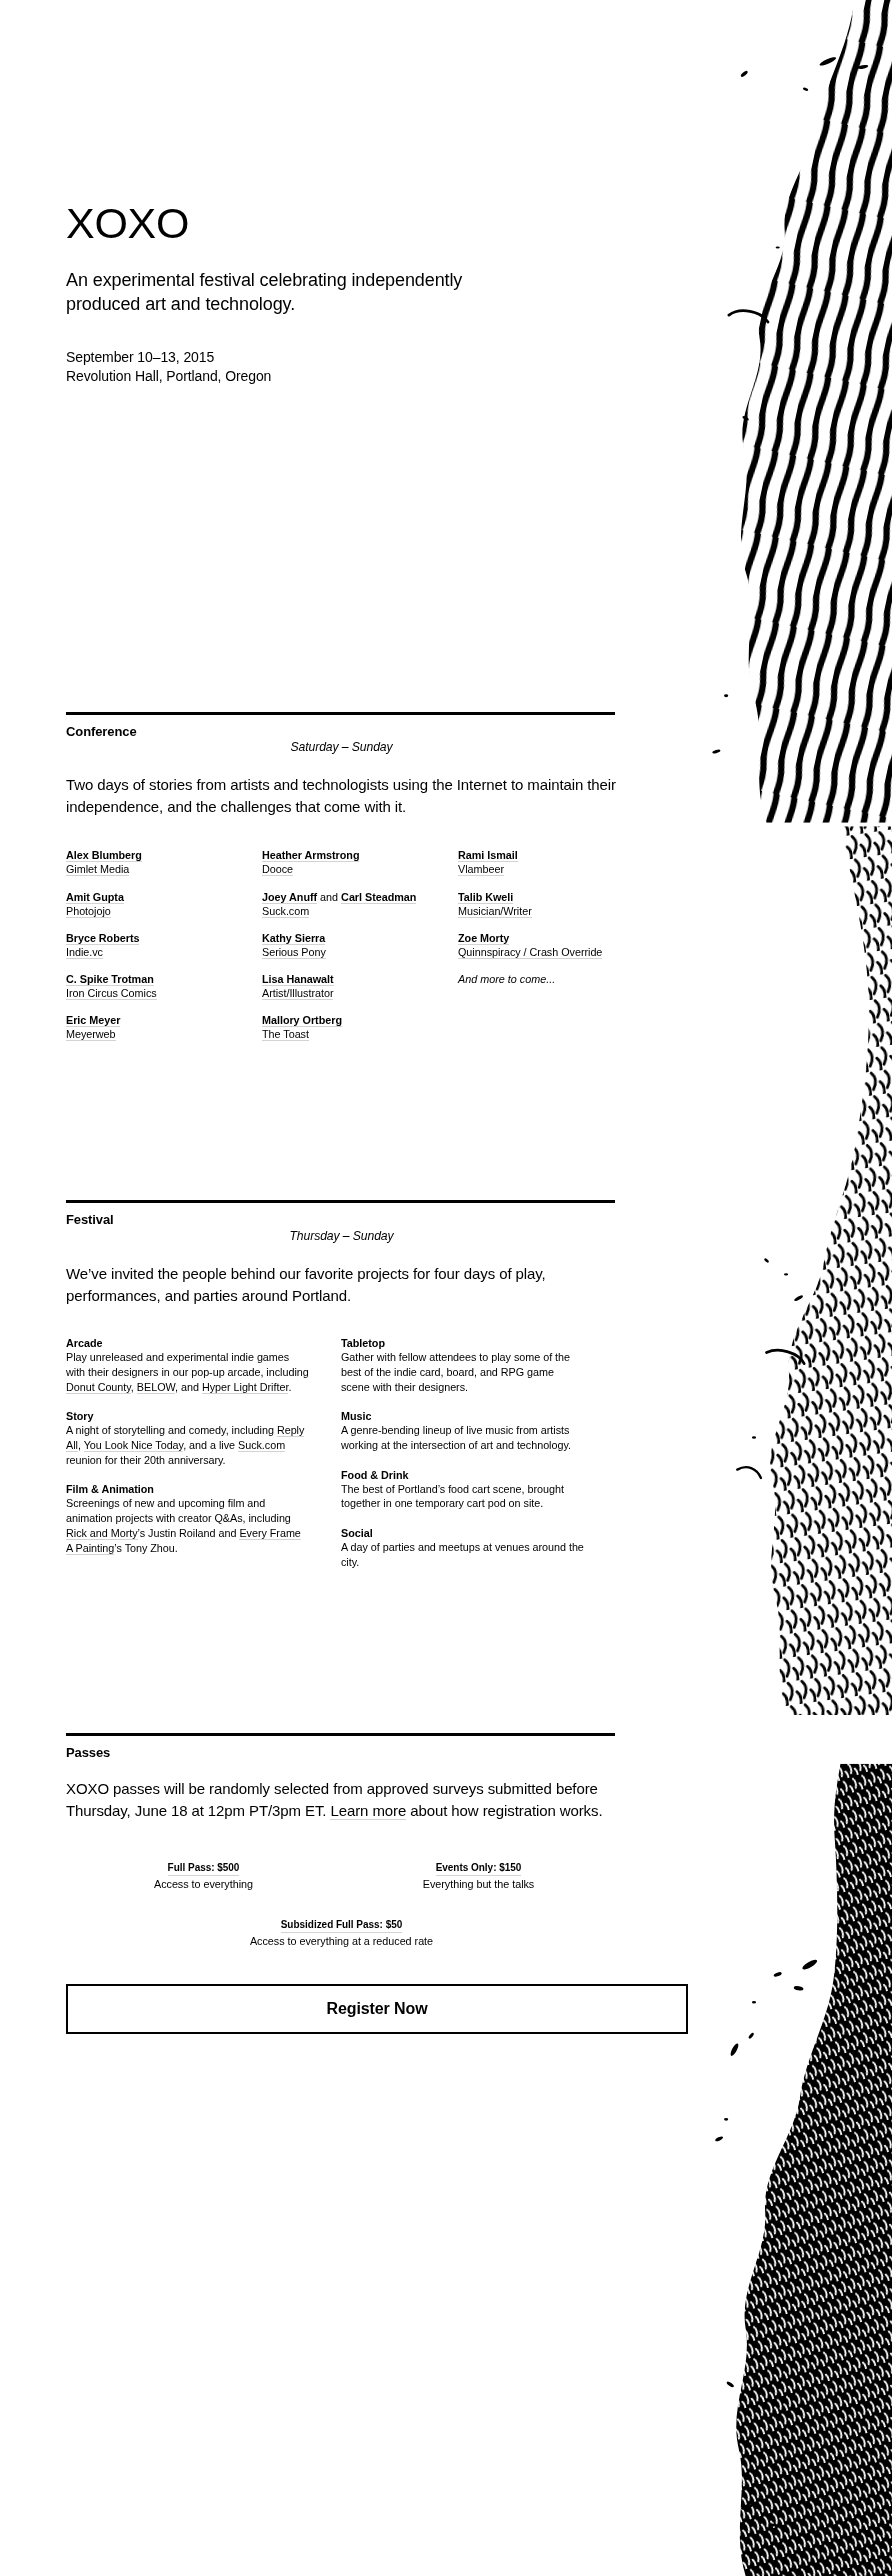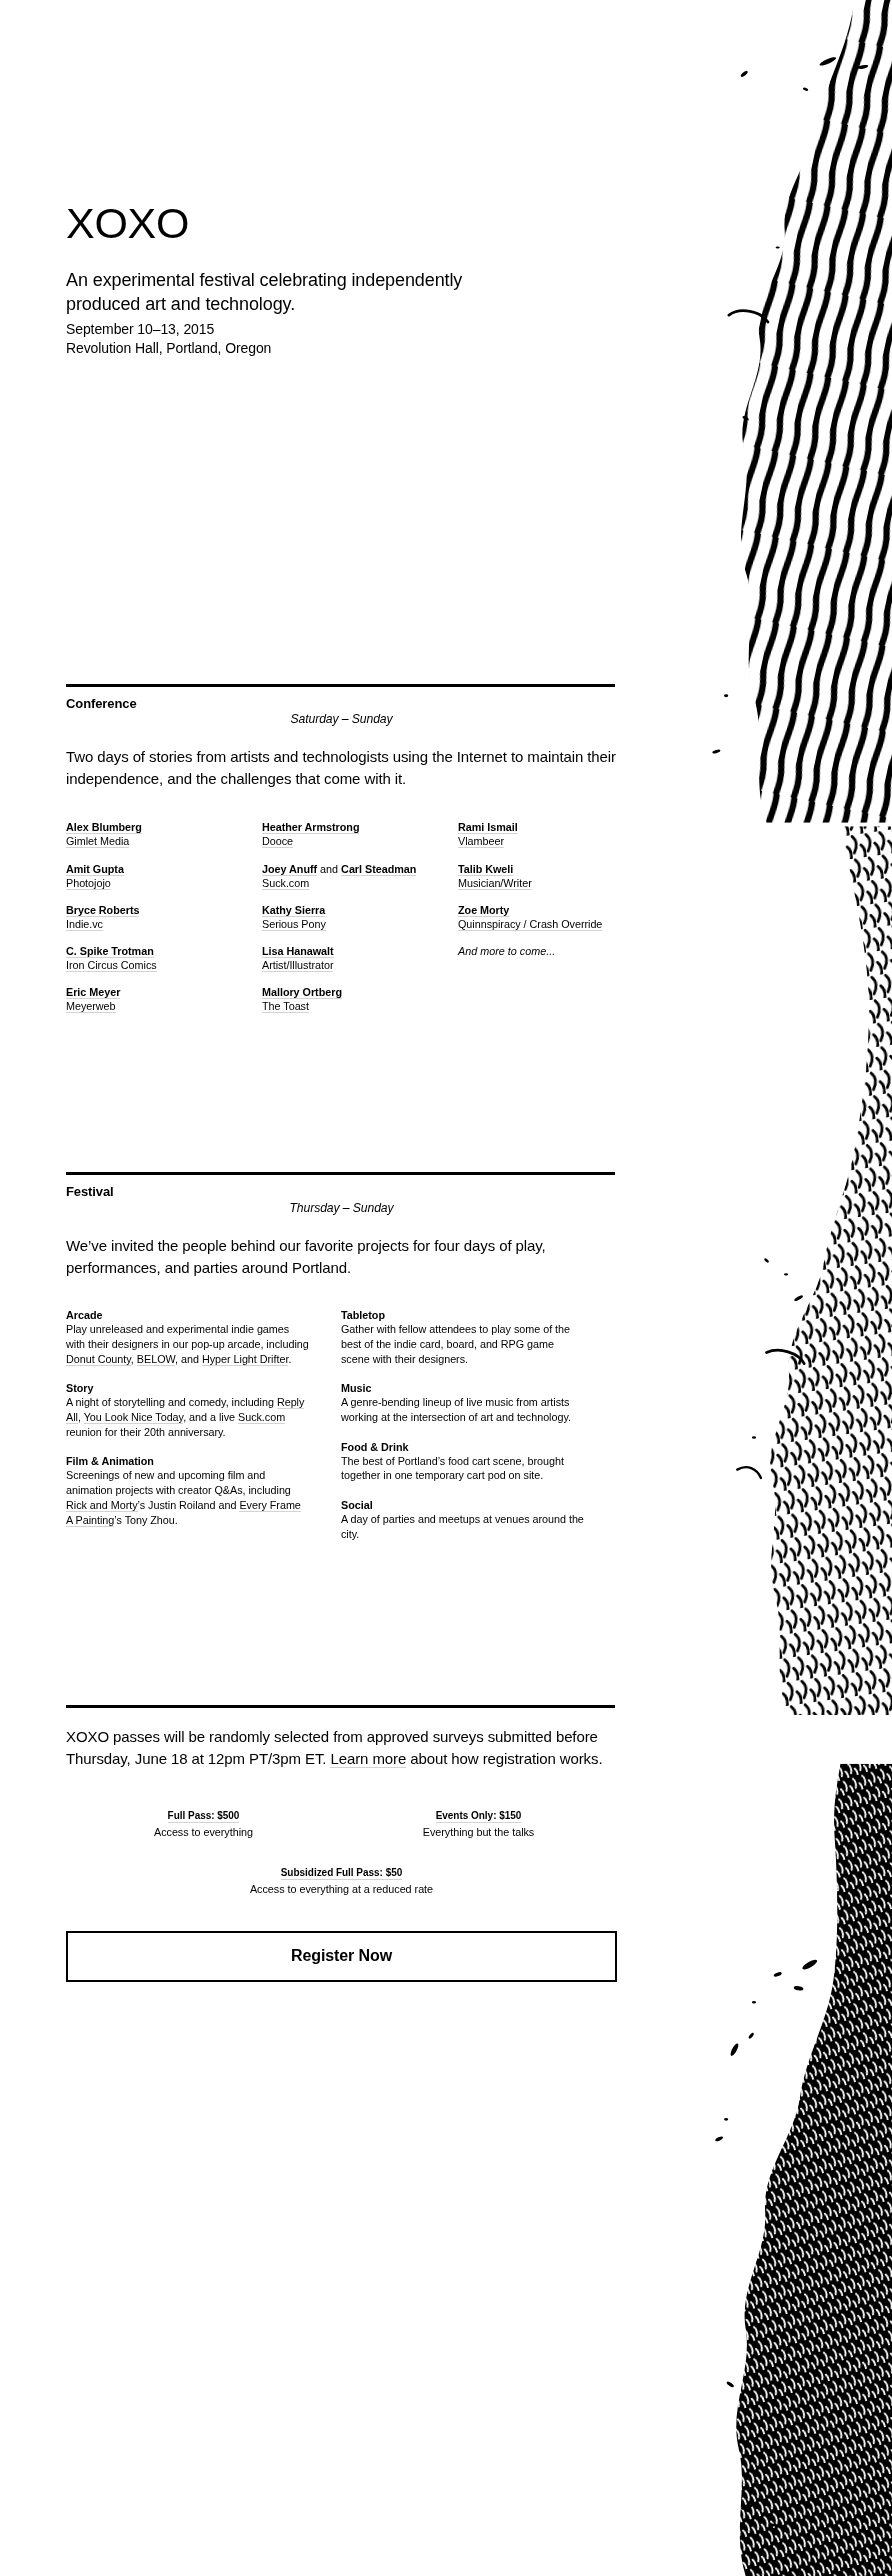--- a/index.html
+++ b/index.html
@@ -52,21 +52,21 @@
     line-height: 1;
     margin-bottom: 24px;
   }
 
   .tagline {
     font-size: 18px;
     font-weight: 400;
     line-height: 1.33;
     letter-spacing: -0.1px;
     max-width: 474px;
-    margin-bottom: 3px;
+    margin-bottom: 31px;
   }
 
   .meta-line {
     font-size: 14px;
     font-weight: 400;
     line-height: 1.38;
     letter-spacing: -0.1px;
   }
 
   
@@ -186,21 +186,21 @@
   .tier-desc {
     font-size: 10.8px;
     font-weight: 400;
     letter-spacing: -0.03px;
     line-height: 1.35;
     margin-top: 1.4px;
   }
 
   .register {
     display: block;
-    width: 551px;
+    width: 622px;
     margin-top: 35px;
     padding: 14px 0 14.6px;
     border: 2.1px solid #000;
     background: #fff;
     text-align: center;
     font-family: "Liberation Sans", sans-serif;
     font-size: 16px;
     font-weight: 700;
     letter-spacing: -0.1px;
     color: #000;
@@ -387,20 +387,21 @@
             <div class="trk">
               <div class="trk-name">Social</div>
               <div class="trk-desc"><span>A day of parties and meetups at venues around the city.</span></div>
             </div>
           </div>
         </div>
     </section>
 
     <section class="section sec-passes">
       <div class="rule"></div>
+      <h2 class="section-title">Passes</h2>
       <p class="passes-intro" id="passes-intro"><span>XOXO passes will be randomly selected from approved surveys submitted before Thursday, June 18 at 12pm PT/3pm ET. </span><span class="lnk">Learn more</span><span> about how registration works.</span></p>
 
       <div class="tiers" id="tier-row">
           <div class="tier"><span class="tier-name">Full Pass: $500</span><div class="tier-desc">Access to everything</div></div>
           <div class="tier"><span class="tier-name">Events Only: $150</span><div class="tier-desc">Everything but the talks</div></div>
         </div>
 
       <div class="tier-wide">
         <span class="tier-name">Subsidized Full Pass: $50</span>
         <div class="tier-desc">Access to everything at a reduced rate</div>

